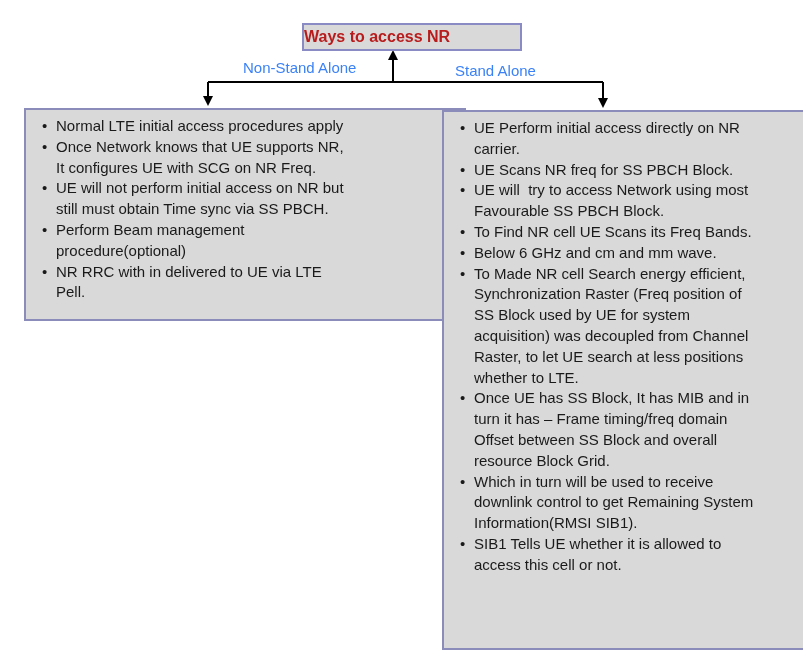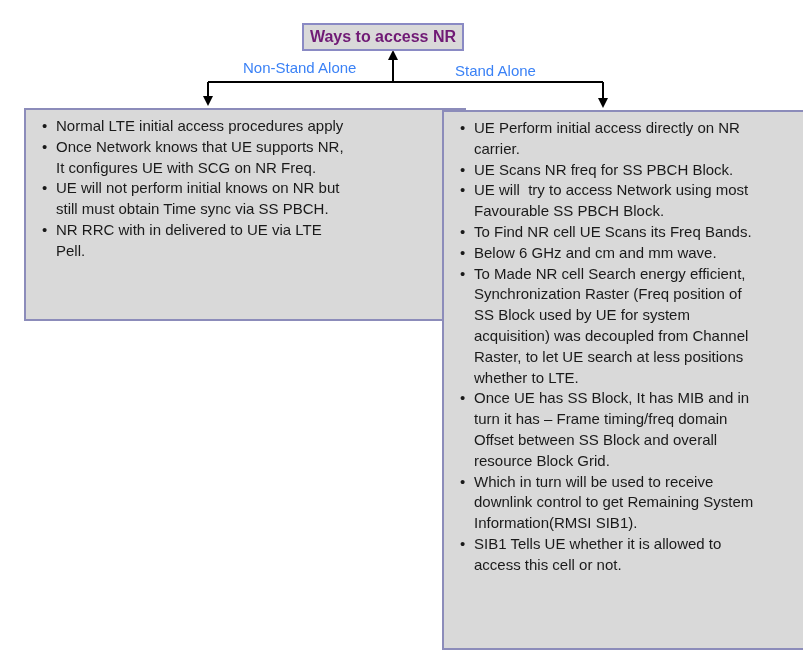--- a/index.html
+++ b/index.html
@@ -10,25 +10,25 @@
     position: relative;
     width: 803px;
     height: 660px;
     background: #ffffff;
     overflow: hidden;
   }
 
   .title-box {
     position: absolute;
     left: 302px; top: 23px;
-    width: 162px; height: 28px;
+    width: 220px; height: 28px;
     background: #d9d9d9;
     border: 2px solid #8a8ac4;
-    display: flex; align-items: center; justify-content: center;
-    font-size: 16px; font-weight: bold; color: #701a75;
+    display: flex; align-items: center; justify-content: flex-start;
+    font-size: 16px; font-weight: bold; color: #b91c1c;
   }
 
   .branch-label {
     position: absolute;
     font-size: 15px;
     color: #3b82f6;
     white-space: nowrap;
   }
   .branch-label.left  { left: 243px; top: 59px; }
   .branch-label.right { left: 455px; top: 62px; }
@@ -94,22 +94,24 @@
 
   <div class="branch-label left">Non-Stand Alone</div>
 
   <div class="branch-label right">Stand Alone</div>
 
   <div class="content-box left">
     <ul>
         <li>Normal LTE initial access procedures apply</li>
         <li>Once Network knows that UE supports NR,
 It configures UE with SCG on NR Freq.</li>
-        <li>UE will not perform initial knows on NR but
+        <li>UE will not perform initial access on NR but
 still must obtain Time sync via SS PBCH.</li>
+        <li>Perform Beam management
+procedure(optional)</li>
         <li>NR RRC with in delivered to UE via LTE
 Pell.</li>
       </ul>
   </div>
 
   <div class="content-box right">
     <ul>
         <li>UE Perform initial access directly on NR
 carrier.</li>
         <li>UE Scans NR freq for SS PBCH Block.</li>

